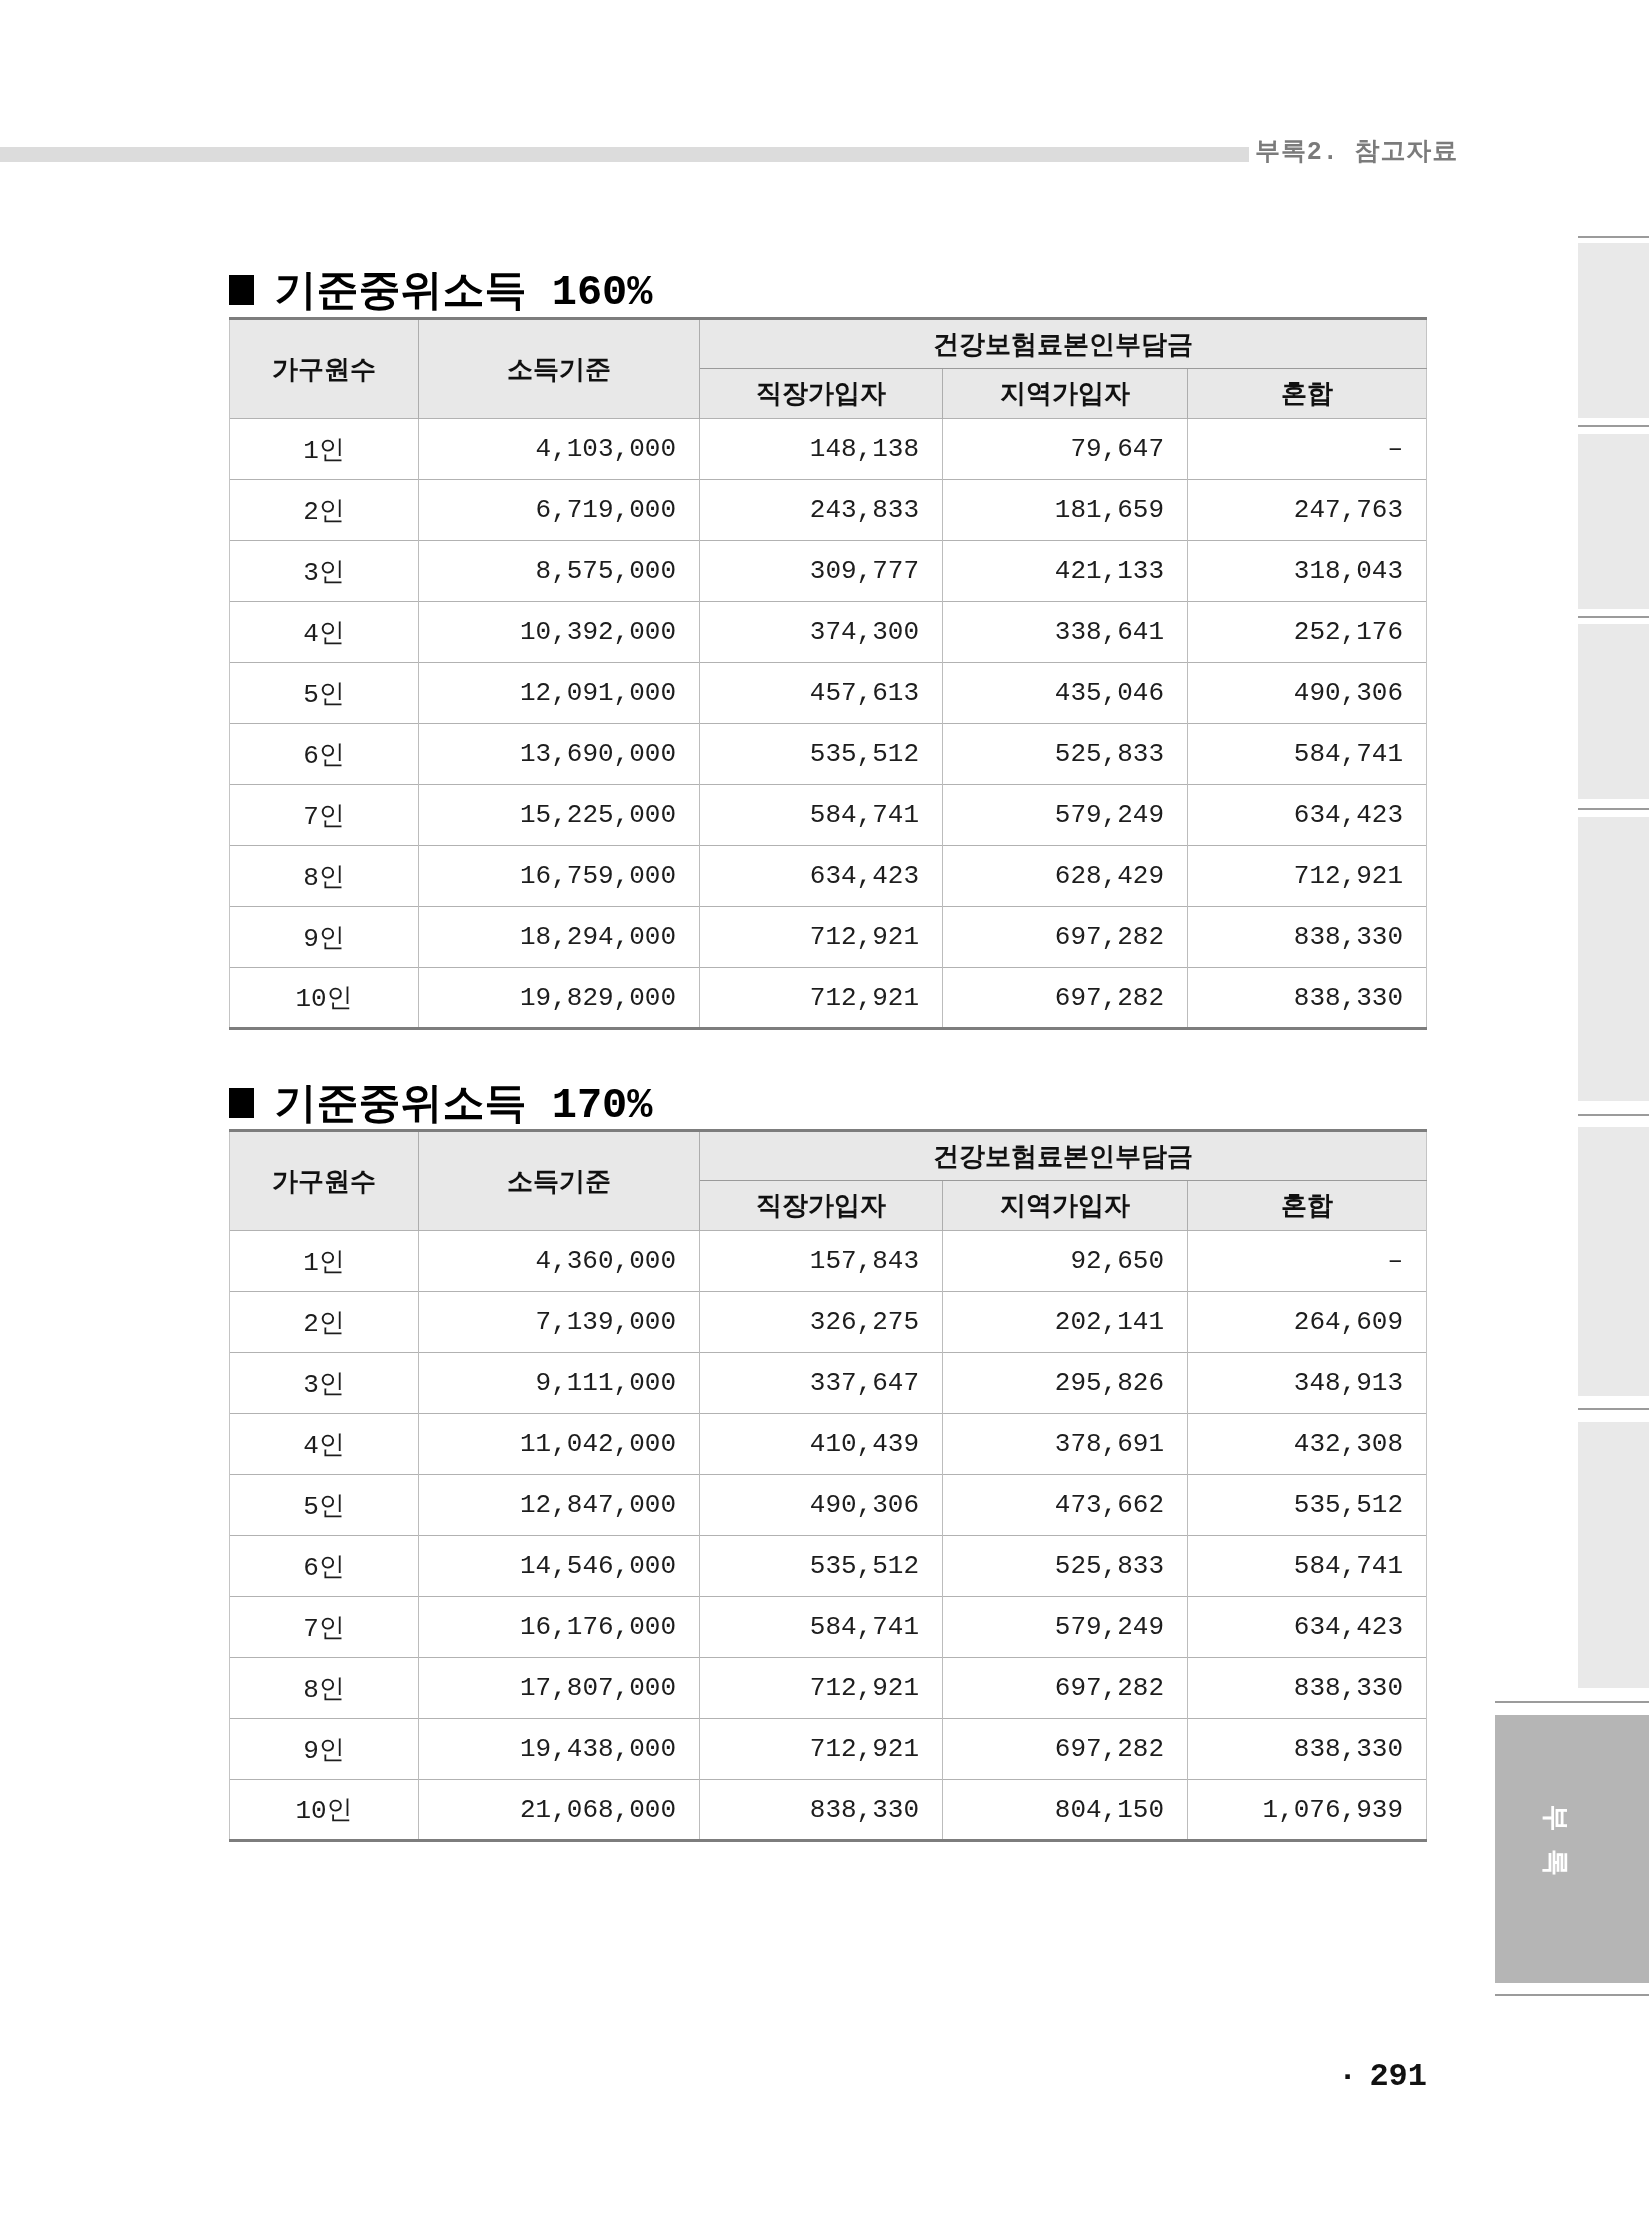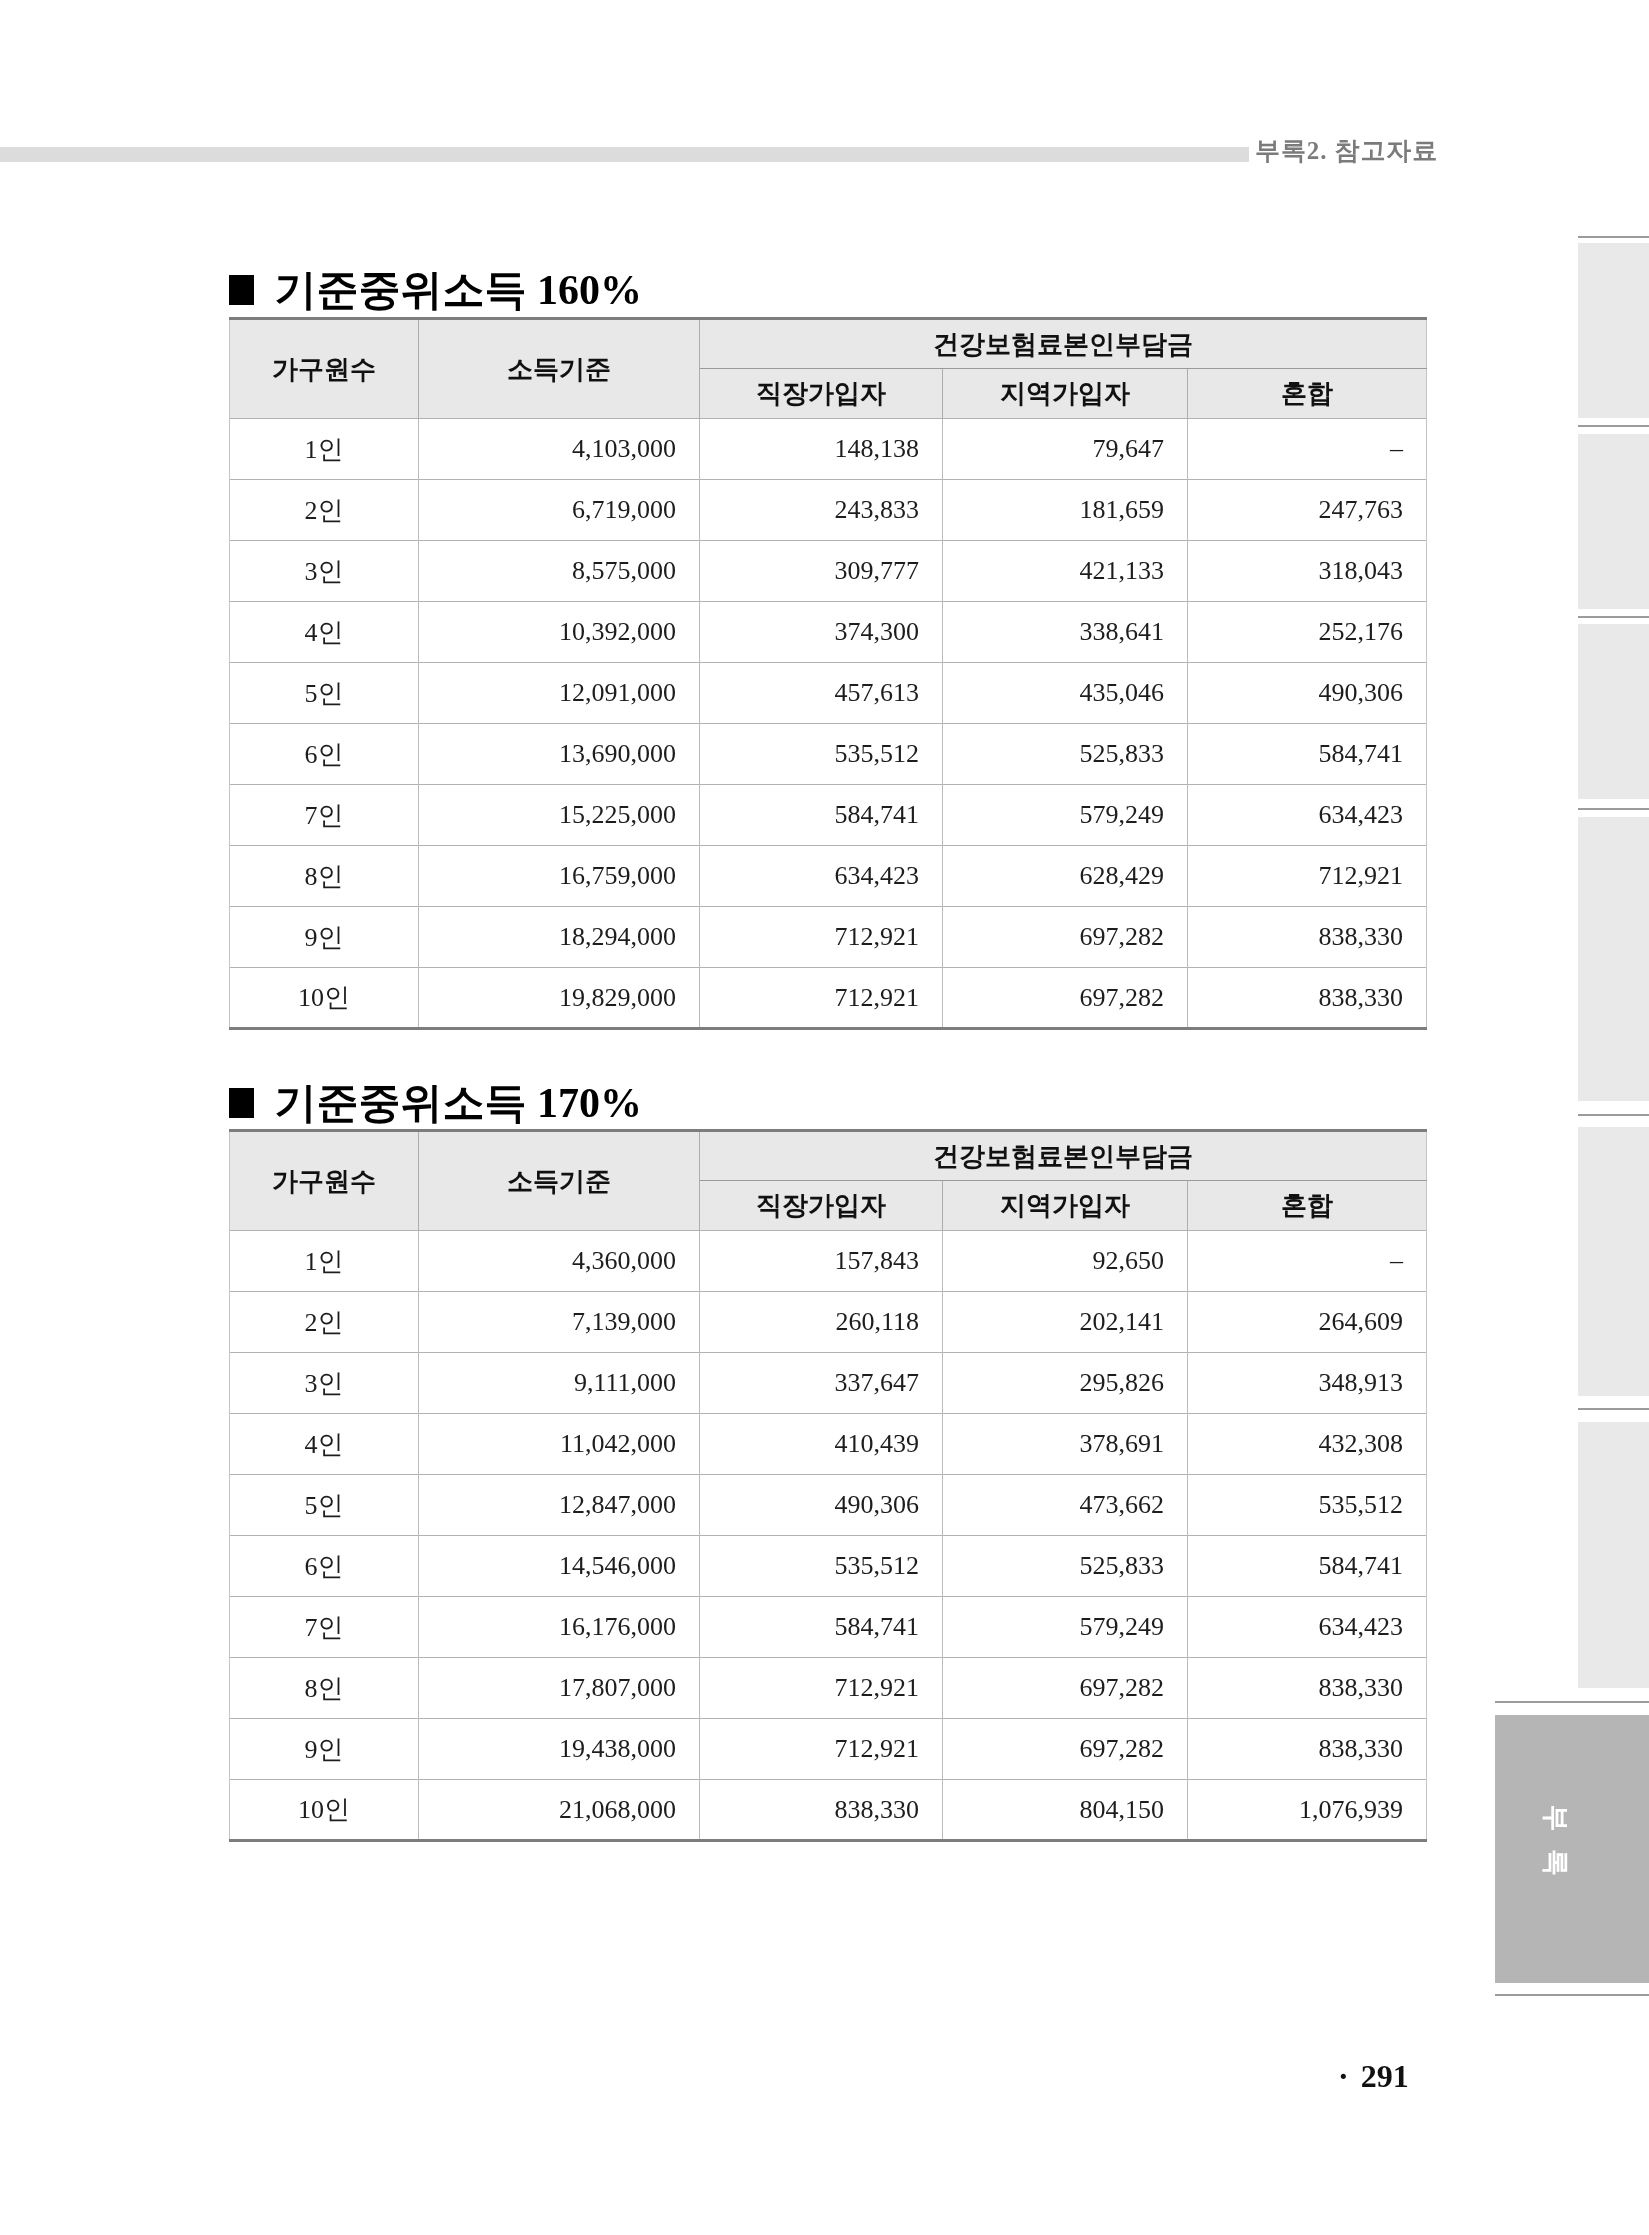--- a/index.html
+++ b/index.html
@@ -1,19 +1,19 @@
 <!DOCTYPE html>
 <html style="font-size:14px"><head>
 <meta charset="utf-8">
 <style>
   * { margin:0; padding:0; box-sizing:border-box; }
   html,body { background:#ffffff; }
   .page {
     position:relative; width:1649px; height:2236px; background:#ffffff;
-    font-family:Liberation Serif, serif; color:#1a1a1a; overflow:hidden;
+    font-family:Liberation Mono, monospace; color:#1a1a1a; overflow:hidden;
   }
 
   
   .top-bar { position:absolute; left:0; top:147px; width:1249px; height:15px; background:#dcdcdc; }
   .header-label {
     position:absolute; left:1255px; top:134px; width:384px;
     font-size:25px; font-weight:bold; color:#7b7b7b; letter-spacing:0.9px;
   }
 
   
@@ -207,21 +207,21 @@
         <tr>
           <td class="name">1인</td>
           <td class="num">4,360,000</td>
           <td class="num">157,843</td>
           <td class="num">92,650</td>
           <td class="num">–</td>
         </tr>
         <tr>
           <td class="name">2인</td>
           <td class="num">7,139,000</td>
-          <td class="num">260,118</td>
+          <td class="num">326,275</td>
           <td class="num">202,141</td>
           <td class="num">264,609</td>
         </tr>
         <tr>
           <td class="name">3인</td>
           <td class="num">9,111,000</td>
           <td class="num">337,647</td>
           <td class="num">295,826</td>
           <td class="num">348,913</td>
         </tr>

